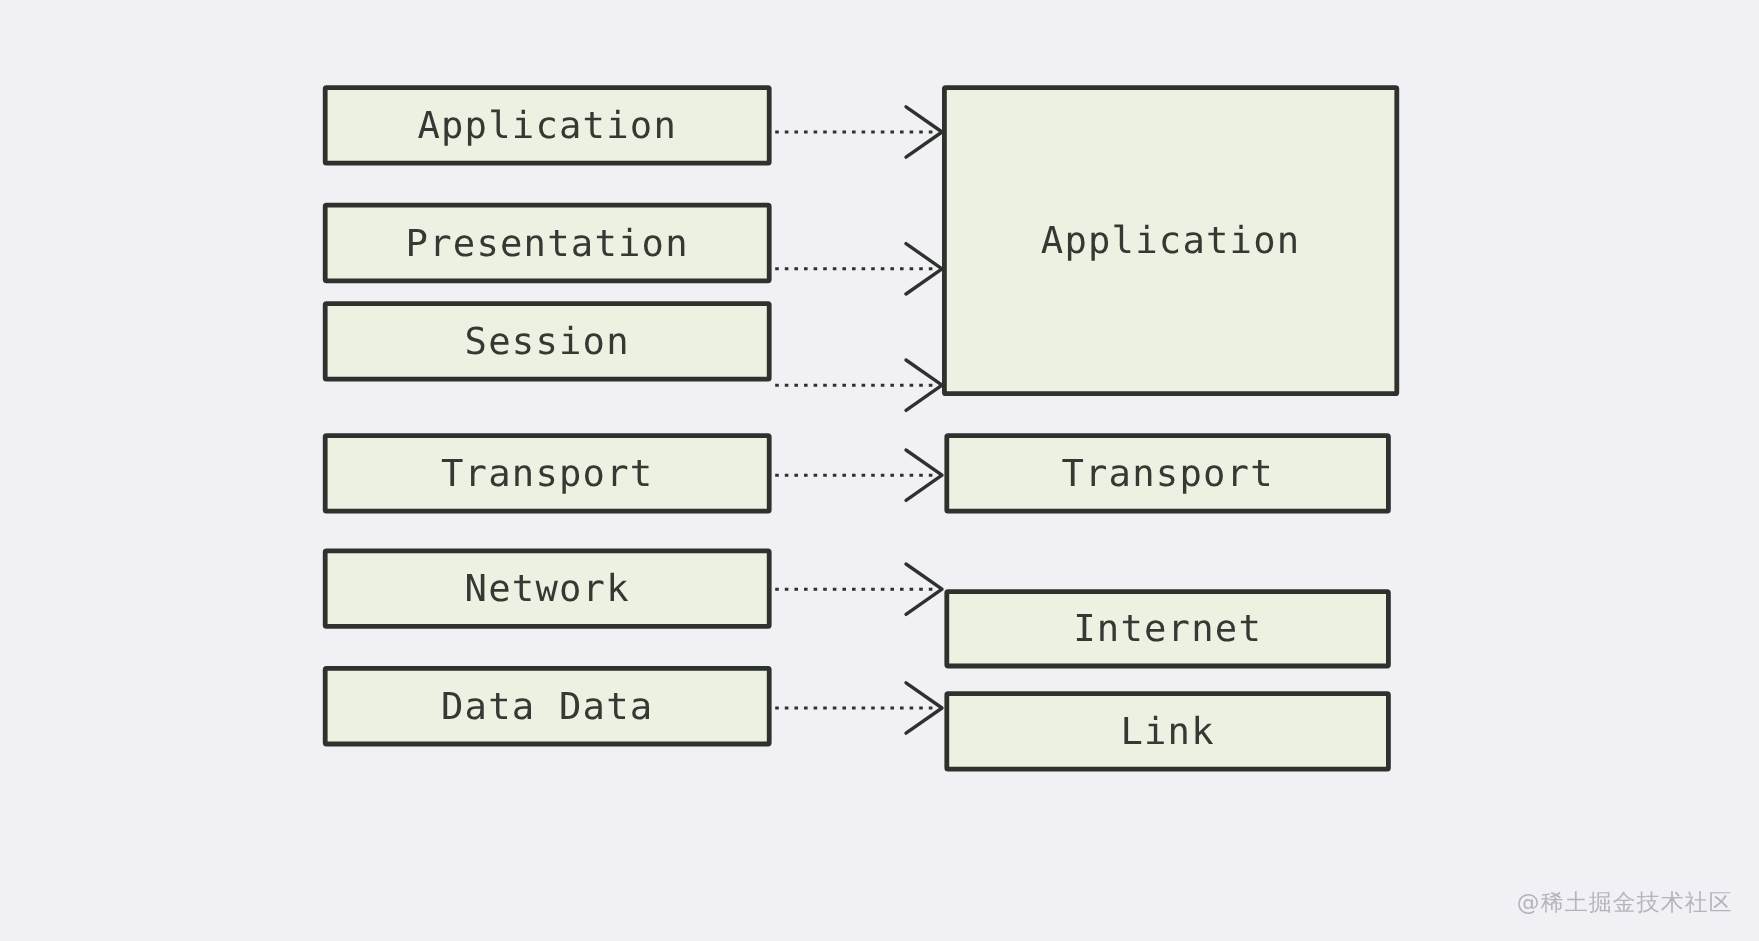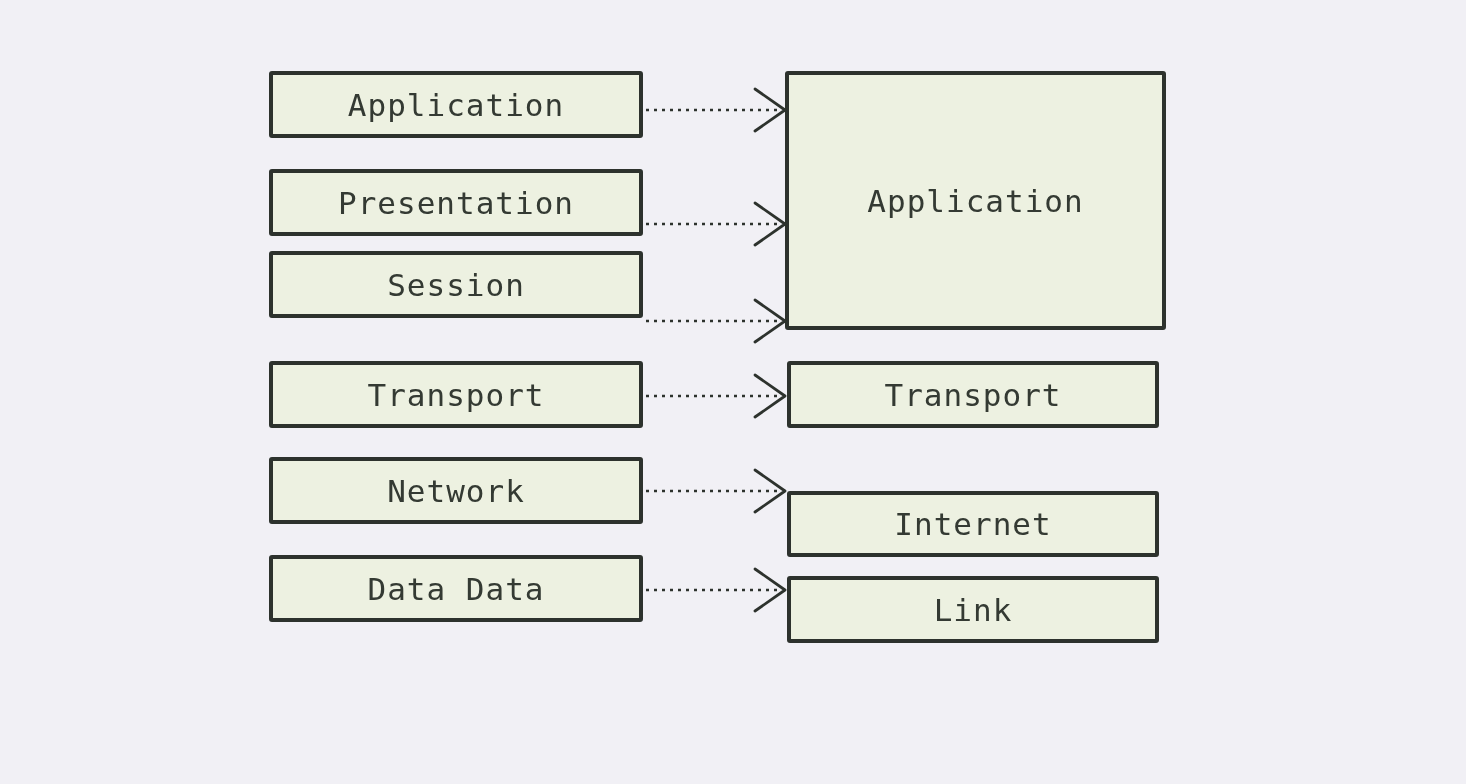--- a/index.html
+++ b/index.html
@@ -134,14 +134,15 @@
         <polyline class="head" points="112,9 142,30 112,51"></polyline>
       </svg>
   </div>
   <div class="arrow a5">
     <svg viewBox="0 0 146 60">
         <line class="dots" x1="3" y1="30" x2="136" y2="30"></line>
         <polyline class="head" points="112,9 142,30 112,51"></polyline>
       </svg>
   </div>
 
+  <div class="watermark">@稀土掘金技术社区</div>
 
 </div>
 
 </body></html>

